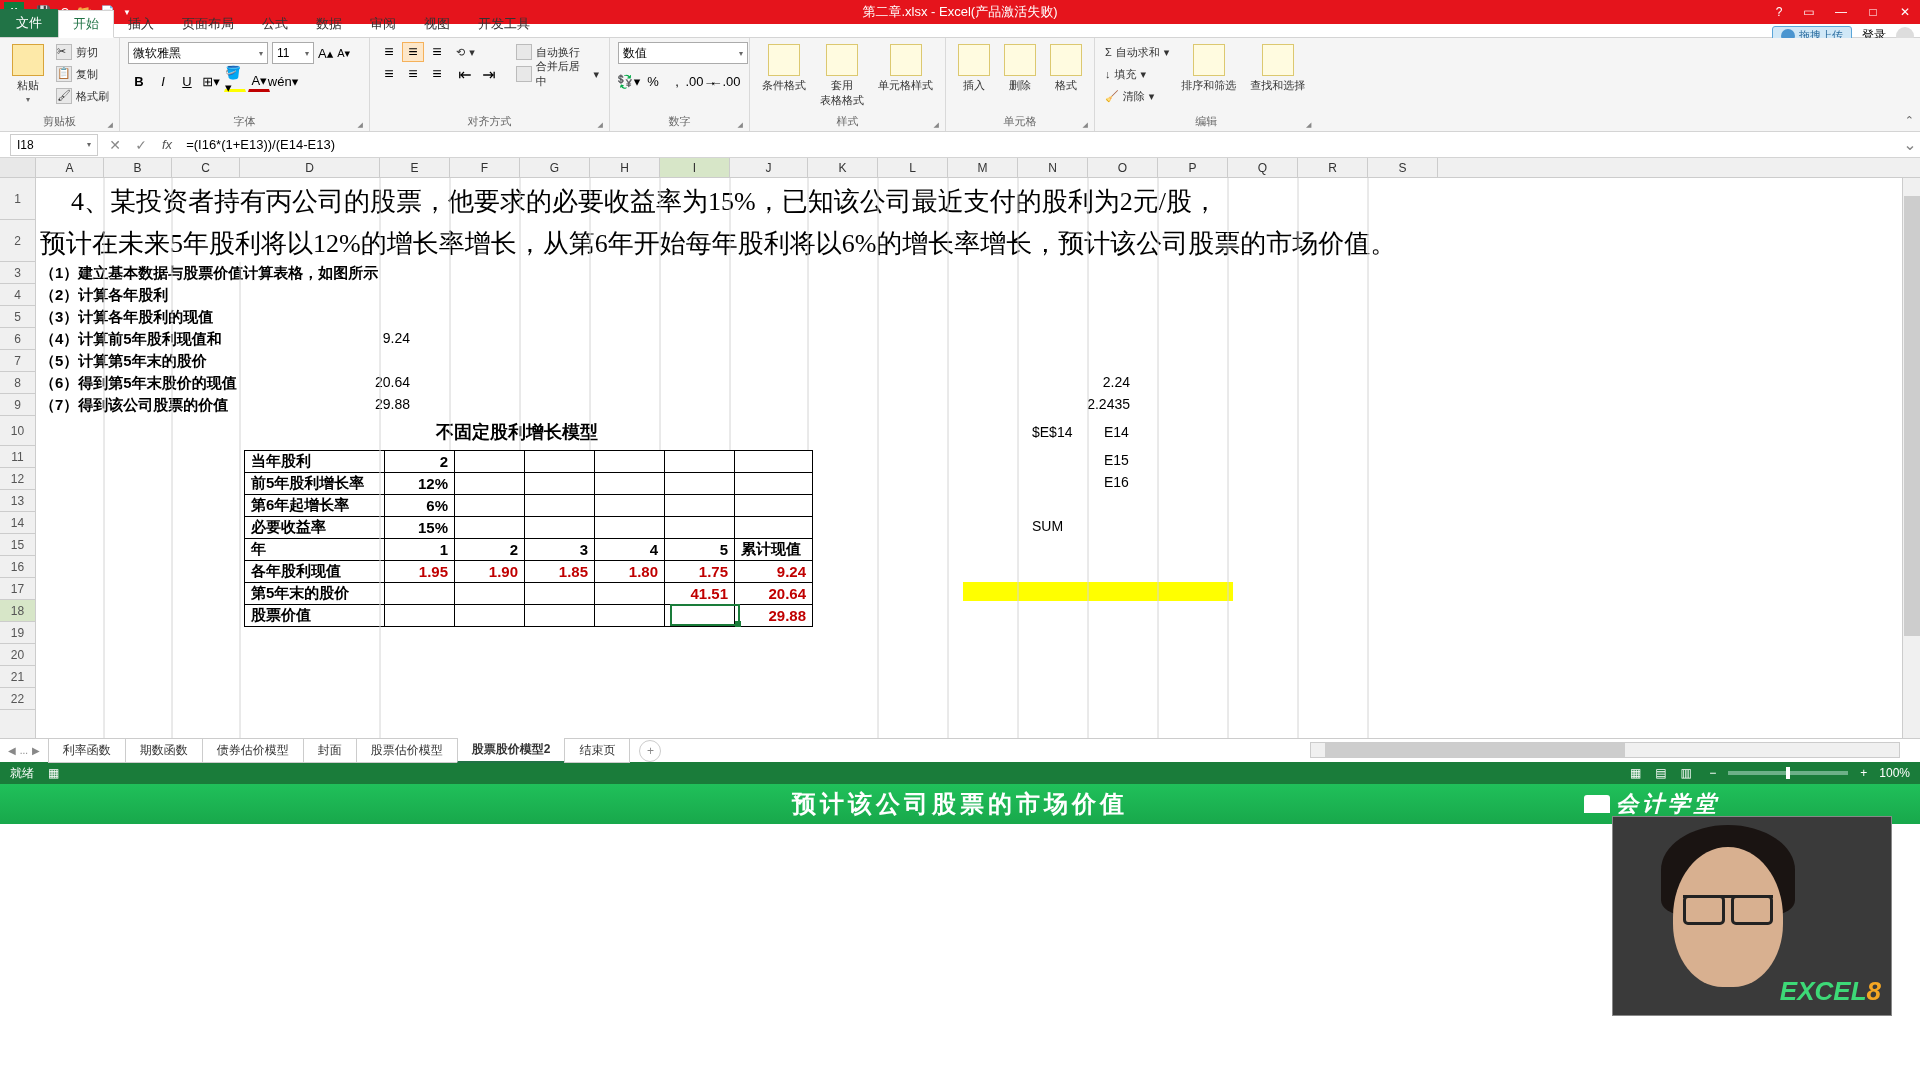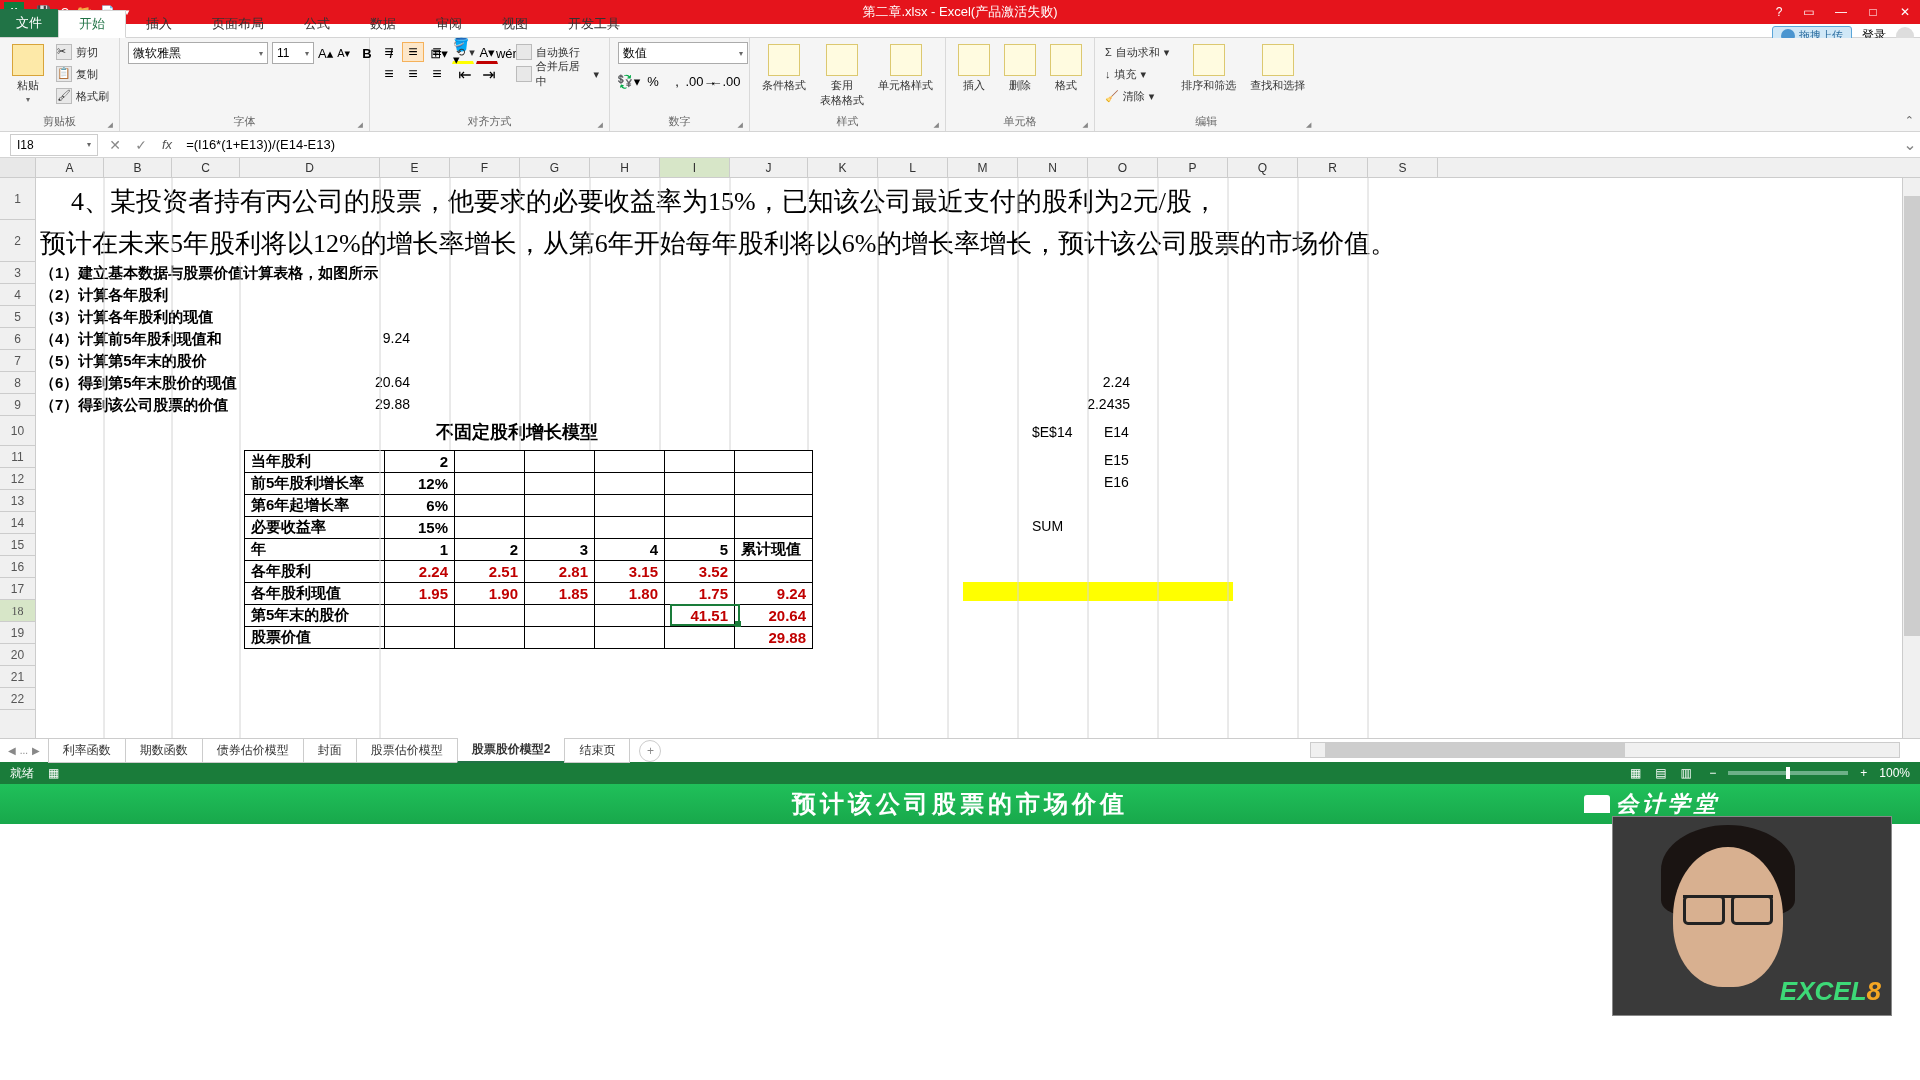--- a/index.html
+++ b/index.html
@@ -9,21 +9,21 @@
 .titlebar { height: 24px; background: #e5141c; display: flex; align-items: center; color: #fff; font-size: 12px; position: relative; }
 .titlebar .excel-icon { width: 20px; height: 20px; background: #0f7c3d; margin: 0 4px; display: flex; align-items: center; justify-content: center; color: #fff; font-size: 10px; font-weight: bold; }
 .titlebar .qat { display: flex; gap: 8px; padding: 0 8px; align-items: center; }
 .titlebar .title-text { position: absolute; left: 50%; transform: translateX(-50%); font-size: 13px; }
 .titlebar .win-controls { position: absolute; right: 0; display: flex; gap: 2px; }
 .titlebar .win-btn { width: 30px; height: 22px; display: flex; align-items: center; justify-content: center; font-size: 12px; }
 .titlebar .help-btn { width: 26px; }
 
 
 .ribbon-tabs { height: 14px; background: #fff; display: flex; align-items: flex-end; border-bottom: 1px solid #d4d4d4; position: relative; }
-.ribbon-tab { padding: 4px 20px; font-size: 13px; color: #333; cursor: pointer; }
+.ribbon-tab { padding: 4px 14px; font-size: 13px; color: #333; cursor: pointer; }
 .ribbon-tab.file { background: #217346; color: #fff; padding: 5px 16px; }
 .ribbon-tab.active { border: 1px solid #d4d4d4; border-bottom: 1px solid #fff; background: #fff; color: #217346; margin-bottom: -1px; }
 .ribbon-right { position: absolute; right: 6px; top: 2px; display: flex; align-items: center; gap: 10px; font-size: 12px; }
 .upload-badge { background: #d0e8f7; border: 1px solid #5aa5d8; border-radius: 3px; padding: 1px 8px; color: #2a6b9e; font-size: 11px; display: flex; align-items: center; gap: 4px; }
 .upload-badge .circle { width: 14px; height: 14px; background: #4a95d0; border-radius: 50%; }
 
 
 .ribbon { height: 94px; background: #f5f5f5; border-bottom: 1px solid #d4d4d4; display: flex; position: relative; }
 .ribbon-group { border-right: 1px solid #d9d9d9; padding: 4px 8px 2px; display: flex; flex-direction: column; justify-content: space-between; }
 .ribbon-group-label { text-align: center; font-size: 11px; color: #666; padding-top: 2px; position: relative; }
@@ -181,21 +181,21 @@
         <div class="ribbon-btn-sm">
             <span class="ico-s">🖌</span>
             <span>格式刷</span>
           </div>
       </div>
     </div>
     <div class="ribbon-group-label">剪贴板</div>
   </div>
 
   <div class="ribbon-group" style="width:250px;">
-    <div class="ribbon-controls" style="flex-direction:row;gap:6px;">
+    <div class="ribbon-controls" style="flex-direction:column;gap:6px;">
       <div style="display:flex;gap:4px;align-items:center;">
         <div class="font-name">
             <span>微软雅黑</span>
             <span class="dropdown-arrow">▾</span>
           </div>
         <div class="font-size">
             <span>11</span>
             <span class="dropdown-arrow">▾</span>
           </div>
         <span style="font-size:13px;">A▴</span>
@@ -368,21 +368,21 @@
         <div class="row-h" style="height: 22px; line-height: 22px;">8</div>
         <div class="row-h" style="height: 22px; line-height: 22px;">9</div>
         <div class="row-h" style="height: 30px; line-height: 30px;">10</div>
         <div class="row-h" style="height: 22px; line-height: 22px;">11</div>
         <div class="row-h" style="height: 22px; line-height: 22px;">12</div>
         <div class="row-h" style="height: 22px; line-height: 22px;">13</div>
         <div class="row-h" style="height: 22px; line-height: 22px;">14</div>
         <div class="row-h" style="height: 22px; line-height: 22px;">15</div>
         <div class="row-h" style="height: 22px; line-height: 22px;">16</div>
         <div class="row-h" style="height: 22px; line-height: 22px;">17</div>
-        <div class="row-h active" style="height: 22px; line-height: 22px; font-family: Liberation Serif, serif;">18</div>
+        <div class="row-h active" style="height: 22px; line-height: 22px;">18</div>
         <div class="row-h" style="height: 22px; line-height: 22px;">19</div>
         <div class="row-h" style="height: 22px; line-height: 22px;">20</div>
         <div class="row-h" style="height: 22px; line-height: 22px;">21</div>
         <div class="row-h" style="height: 22px; line-height: 22px;">22</div>
       </div>
     <div class="cells" id="cells">
 
       <div class="cell-text q-text" style="left:4px;top:6px;margin-left:31px;">4、某投资者持有丙公司的股票，他要求的必要收益率为15%，已知该公司最近支付的股利为2元/股，</div>
       <div class="cell-text q-text" style="left:4px;top:48px;">预计在未来5年股利将以12%的增长率增长，从第6年开始每年股利将以6%的增长率增长，预计该公司股票的市场价值。</div>
       <div class="cell-text b-text" style="left:4px;top:86px;">（1）建立基本数据与股票价值计算表格，如图所示</div>
@@ -445,29 +445,20 @@
               <td></td>
             </tr>
         <tr>
               <td class="hdr">年</td>
               <td class="num">1</td>
               <td class="num">2</td>
               <td class="num">3</td>
               <td class="num">4</td>
               <td class="num">5</td>
               <td class="hdr">累计现值</td>
-            </tr>
-        <tr>
-              <td class="hdr">各年股利</td>
-              <td class="num red">2.24</td>
-              <td class="num red">2.51</td>
-              <td class="num red">2.81</td>
-              <td class="num red">3.15</td>
-              <td class="num red">3.52</td>
-              <td></td>
             </tr>
         <tr>
               <td class="hdr">各年股利现值</td>
               <td class="num red">1.95</td>
               <td class="num red">1.90</td>
               <td class="num red">1.85</td>
               <td class="num red">1.80</td>
               <td class="num red">1.75</td>
               <td class="num red">9.24</td>
             </tr>

